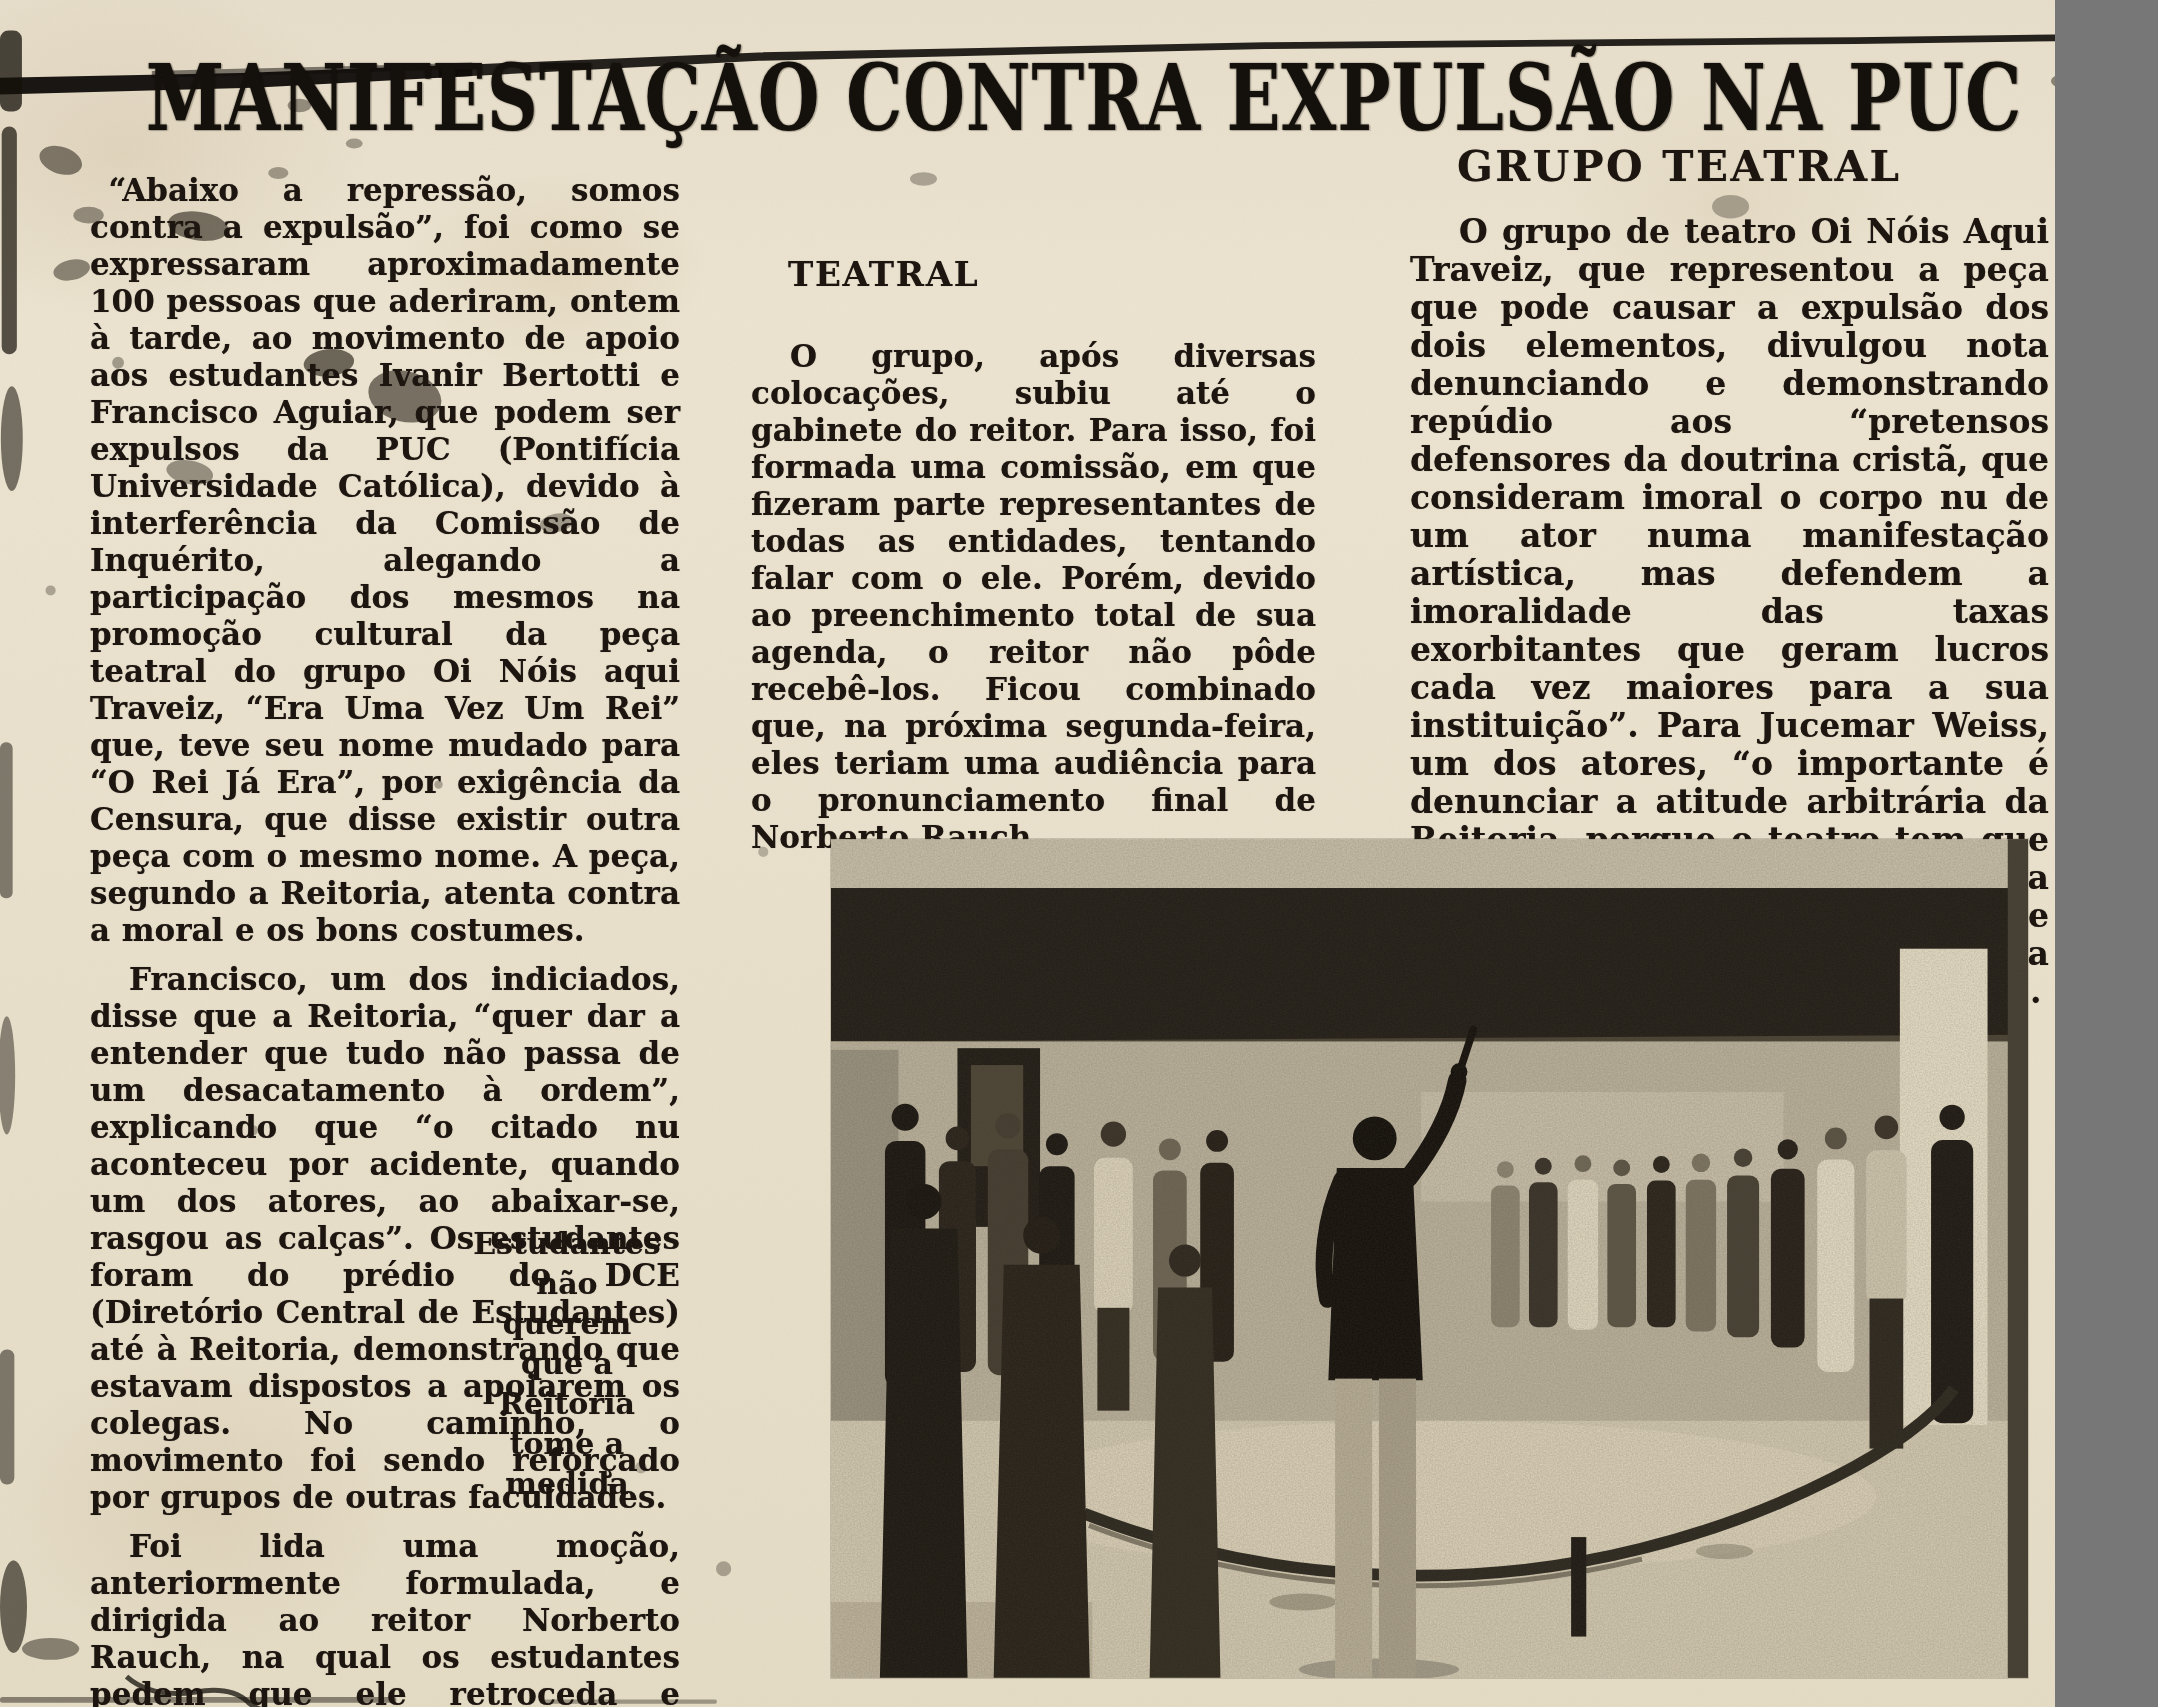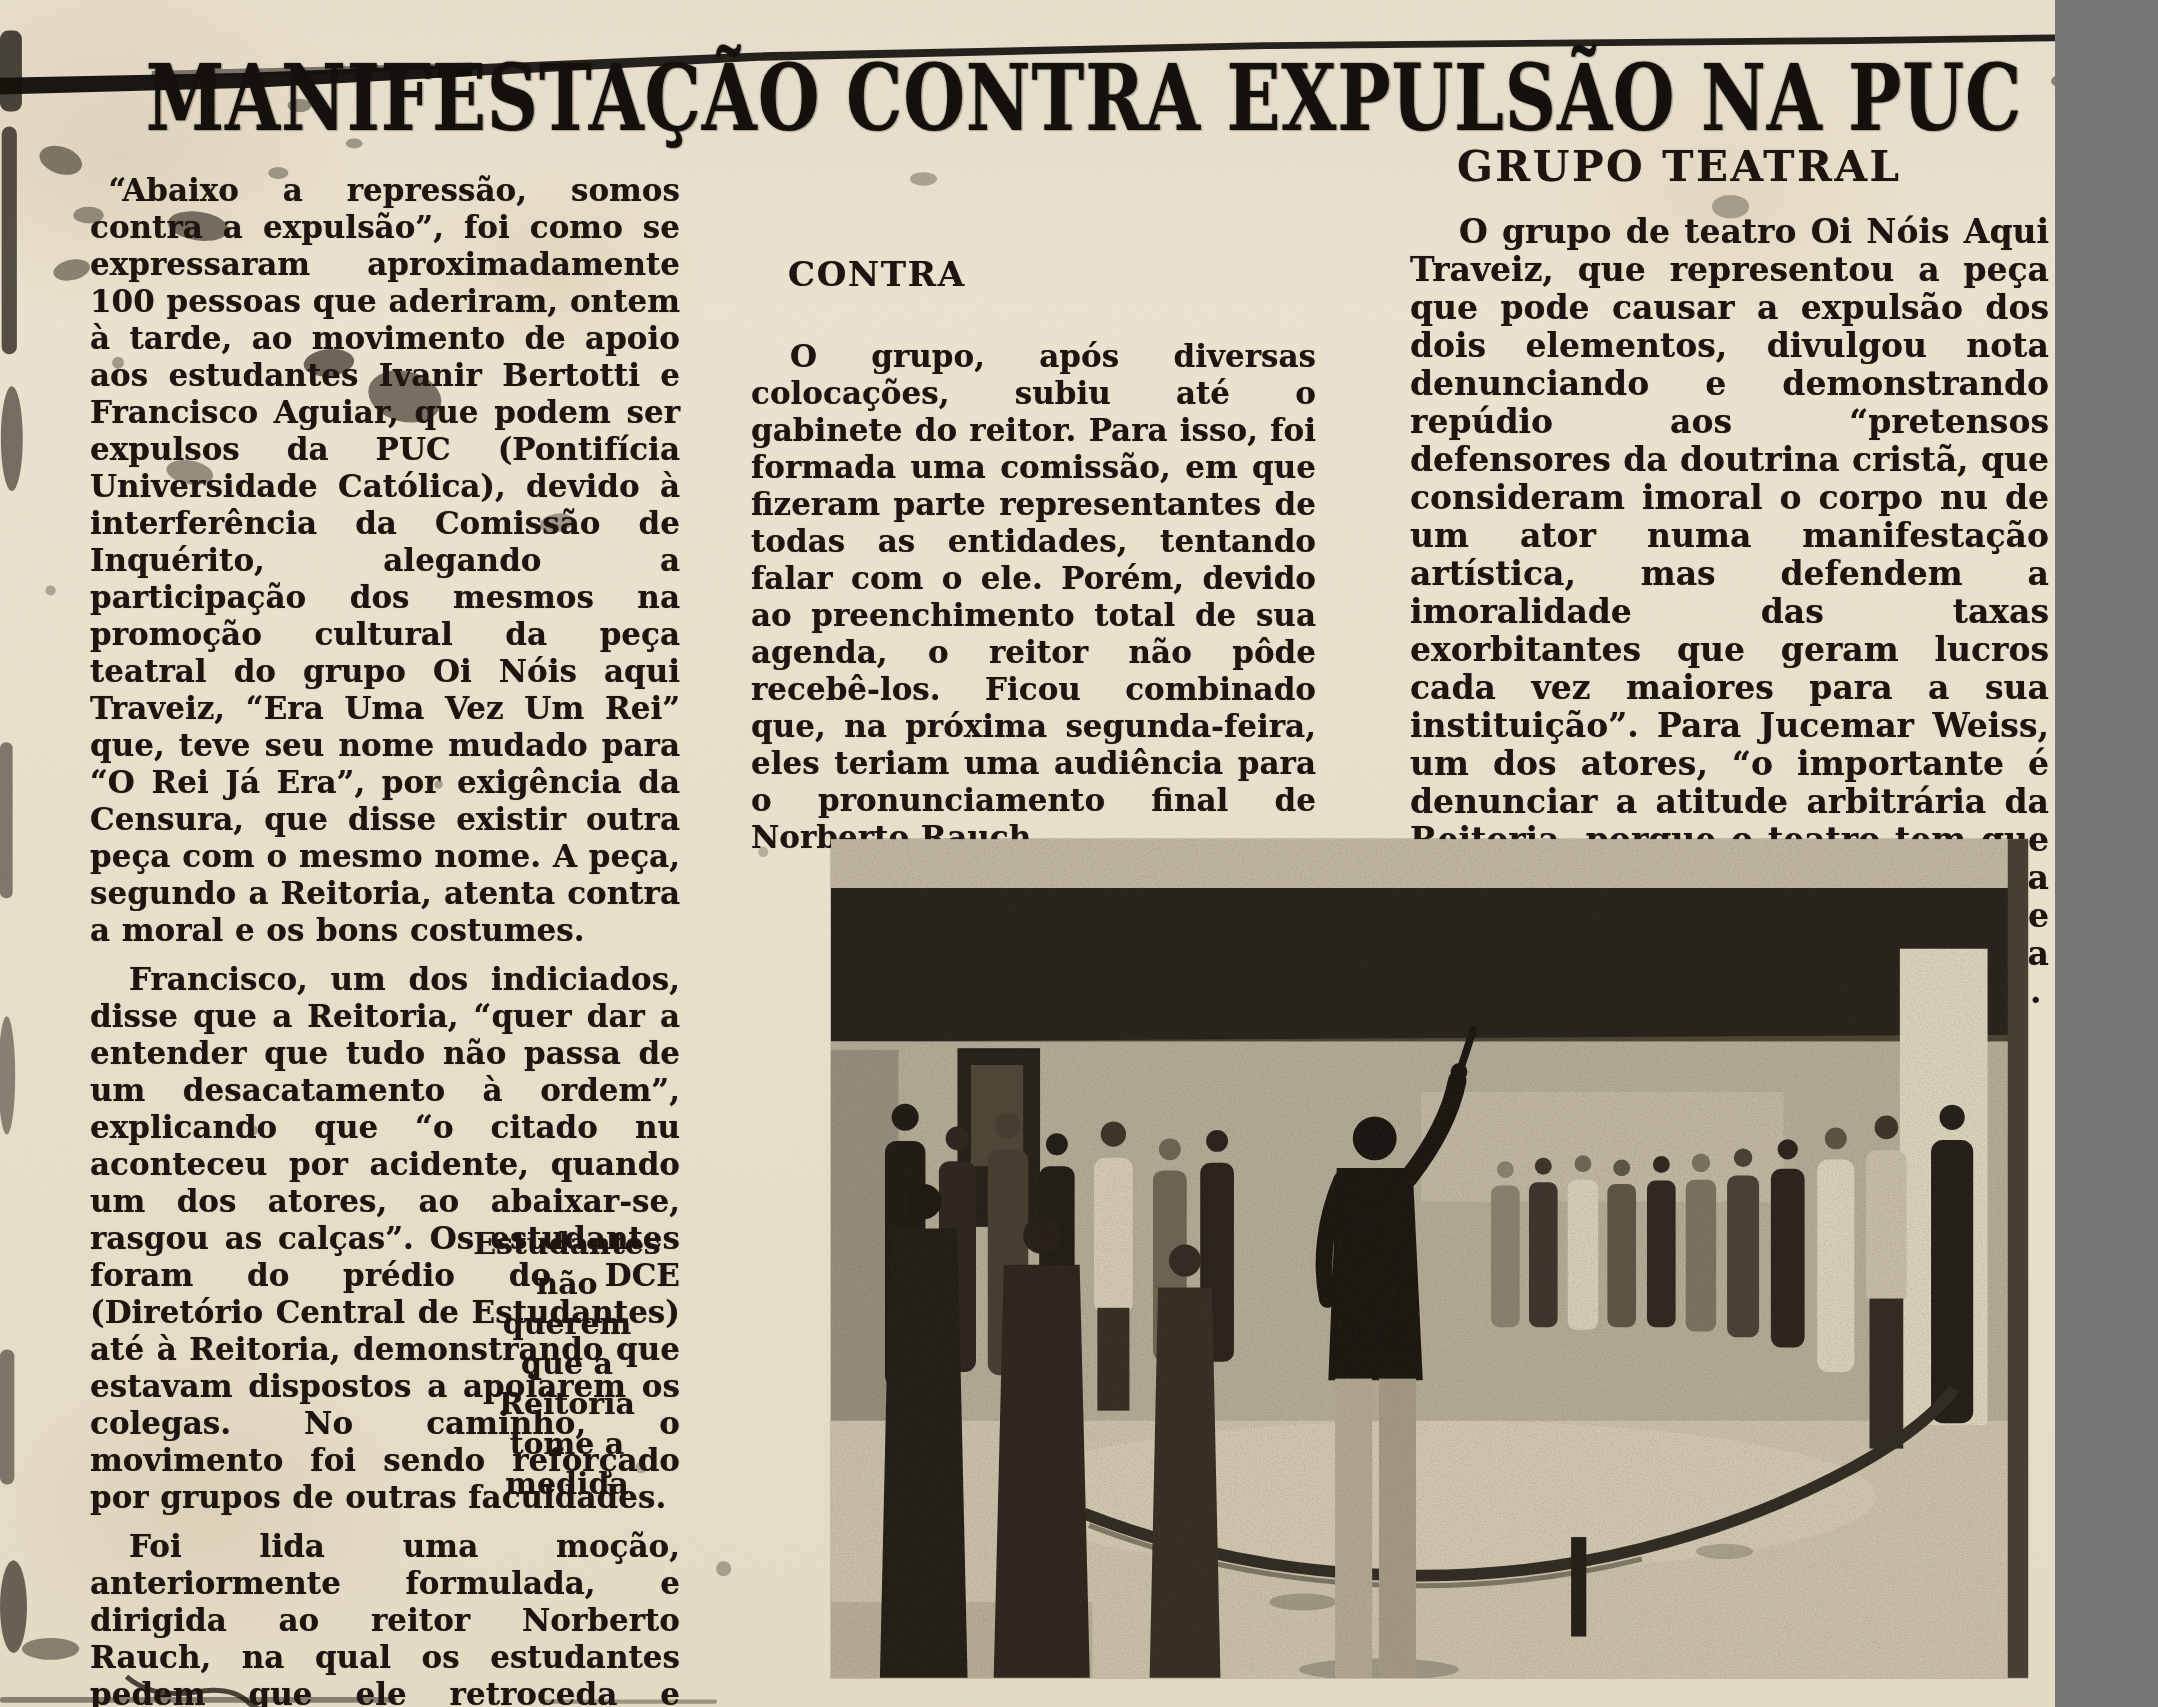--- a/index.html
+++ b/index.html
@@ -136,21 +136,21 @@
 
   <h1 class="headline">MANIFESTAÇÃO CONTRA EXPULSÃO NA PUC</h1>
 
   <div class="col col1">
     <p class="p first">“Abaixo a repressão, somos contra a expulsão”, foi como se expressaram aproximadamente 100 pessoas que aderiram, ontem à tarde, ao movimento de apoio aos estudantes Ivanir Bertotti e Francisco Aguiar, que podem ser expulsos da PUC (Pontifícia Universidade Católica), devido à interferência da Comissão de Inquérito, alegando a participação dos mesmos na promoção cultural da peça teatral do grupo Oi Nóis aqui Traveiz, “Era Uma Vez Um Rei” que, teve seu nome mudado para “O Rei Já Era”, por exigência da Censura, que disse existir outra peça com o mesmo nome. A peça, segundo a Reitoria, atenta contra a moral e os bons costumes.</p>
     <p class="p ind">Francisco, um dos indiciados, disse que a Reitoria, “quer dar a entender que tudo não passa de um desacatamento à ordem”, explicando que “o citado nu aconteceu por acidente, quando um dos atores, ao abaixar-se, rasgou as calças”. Os estudantes foram do prédio do DCE (Diretório Central de Estudantes) até à Reitoria, demonstrando que estavam dispostos a apoiarem os colegas. No caminho, o movimento foi sendo reforçado por grupos de outras faculdades.</p>
     <p class="p ind">Foi lida uma moção, anteriormente formulada, e dirigida ao reitor Norberto Rauch, na qual os estudantes pedem que ele retroceda e arquive o processo que pesa sobre os dois universitários. Além disso, eles pedem no documento maior liberdade de expressão. Estava presente na concentração, Luís Alfredo Elbieg, membro da diretoria da UNE (União Nacional de Estudantes), que classificou a atitude da Reitoria como</p>
   </div>
 
   <div class="col col2">
-    <h2 class="subhead rh">CONTRA</h2>
+    <h2 class="subhead rh">TEATRAL</h2>
     <p class="p ind2">O grupo, após diversas colocações, subiu até o gabinete do reitor. Para isso, foi formada uma comissão, em que fizeram parte representantes de todas as entidades, tentando falar com o ele. Porém, devido ao preenchimento total de sua agenda, o reitor não pôde recebê-los. Ficou combinado que, na próxima segunda-feira, eles teriam uma audiência para o pronunciamento final de Norberto Rauch.</p>
   </div>
 
   <div class="col col3">
     <h2 class="subhead">GRUPO TEATRAL</h2>
     <p class="p ind3">O grupo de teatro Oi Nóis Aqui Traveiz, que representou a peça que pode causar a expulsão dos dois elementos, divulgou nota denunciando e demonstrando repúdio aos “pretensos defensores da doutrina cristã, que consideram imoral o corpo nu de um ator numa manifestação artística, mas defendem a imoralidade das taxas exorbitantes que geram lucros cada vez maiores para a sua instituição”. Para Jucemar Weiss, um dos atores, “o importante é denunciar a atitude arbitrária da Reitoria, porque o teatro tem que se manifestar de uma forma concreta, uma vez que ele somente é válido quando coloca em xeque as estruturas vigentes”.</p>
   </div>
 
   <div class="caption">Estudantes
 não querem

